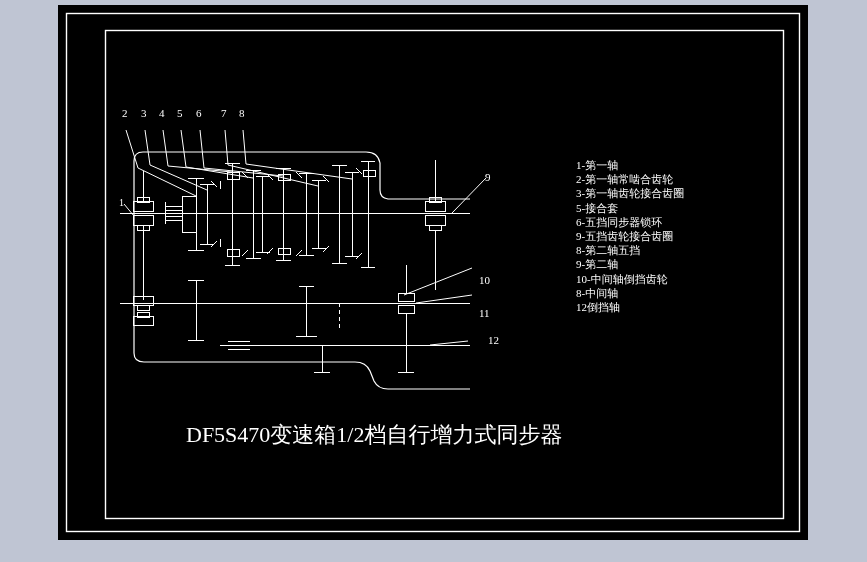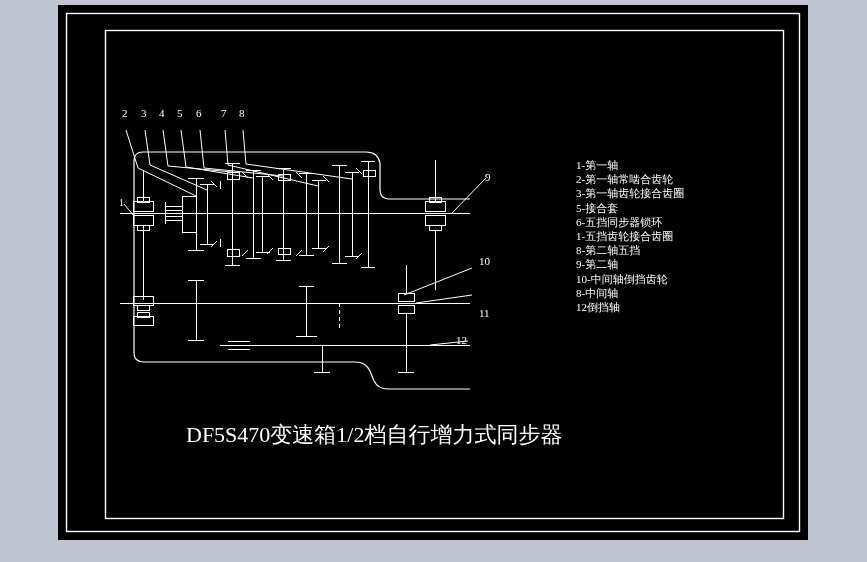--- a/index.html
+++ b/index.html
@@ -326,31 +326,31 @@
   <div class="numtop" style="left:141px; top:108px;">3</div>
   <div class="numtop" style="left:159px; top:108px;">4</div>
   <div class="numtop" style="left:177px; top:108px;">5</div>
   <div class="numtop" style="left:196px; top:108px;">6</div>
   <div class="numtop" style="left:221px; top:108px;">7</div>
   <div class="numtop" style="left:239px; top:108px;">8</div>
 
   <div class="labeltxt" style="left:119px; top:198px;">1</div>
 
   <div class="numright" style="left:485px; top:172px;">9</div>
-  <div class="numright" style="left:479px; top:256px;">10</div>
+  <div class="numright" style="left:479px; top:275px;">10</div>
   <div class="numright" style="left:479px; top:289px;margin-top:19px;">11</div>
-  <div class="numright" style="left:456px; top:335px;">12</div>
+  <div class="numright" style="left:488px; top:335px;">12</div>
 
   <div id="legend">
     <div class="leg-item">1-第一轴</div>
     <div class="leg-item">2-第一轴常啮合齿轮</div>
     <div class="leg-item">3-第一轴齿轮接合齿圈</div>
     <div class="leg-item">5-接合套</div>
     <div class="leg-item">6-五挡同步器锁环</div>
-    <div class="leg-item">1-五挡齿轮接合齿圈</div>
+    <div class="leg-item">9-五挡齿轮接合齿圈</div>
     <div class="leg-item">8-第二轴五挡</div>
     <div class="leg-item">9-第二轴</div>
     <div class="leg-item">10-中间轴倒挡齿轮</div>
     <div class="leg-item">8-中间轴</div>
     <div class="leg-item">12倒挡轴</div>
   </div>
 
   <div id="title">DF5S470变速箱1/2档自行增力式同步器</div>
 
 </div>

